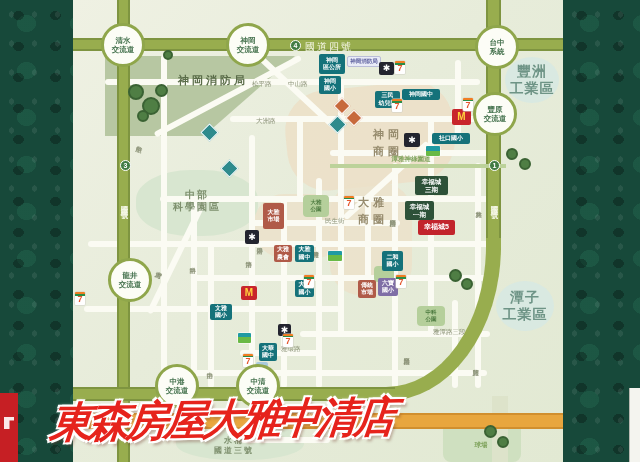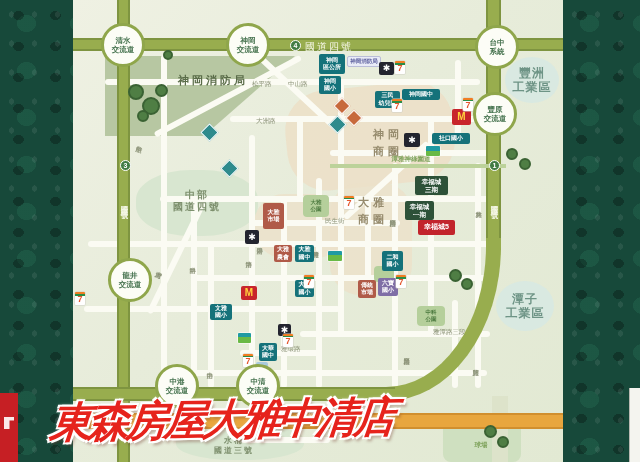--- a/index.html
+++ b/index.html
@@ -38,22 +38,22 @@
   .ic{width:44px;height:44px;border-radius:50%;background:#fcfdf6;border:3px solid #8fa64b;
       color:#46734f;font-size:7.5px;font-weight:bold;z-index:6;}
   .shield{width:11px;height:11px;border-radius:50%;background:#417c44;border:1px solid #fff;
           color:#fff;font-size:7px;font-weight:bold;z-index:6;line-height:1;}
   .hlab{color:#f5f7e6;font-size:10px;font-weight:normal;letter-spacing:2px;z-index:6;}
   .hlab-v{writing-mode:vertical-rl;text-orientation:upright;color:#f5f7e6;font-size:7.5px;
           font-weight:bold;letter-spacing:2px;z-index:6;}
   .area-dark{color:#5a6c49;font-size:11px;font-weight:bold;letter-spacing:3px;z-index:4;}
   .area{color:#7e906e;font-size:10px;font-weight:bold;letter-spacing:2px;z-index:4;}
   .area-tan{color:#968b6d;font-size:11px;font-weight:bold;letter-spacing:4px;line-height:1.5;z-index:4;}
-  .zone{border-radius:50%;background:rgba(215,233,226,.9);color:#6e9486;font-size:12px;
-        font-weight:bold;letter-spacing:1px;z-index:4;font-family:Liberation Serif, serif;}
+  .zone{border-radius:50%;background:rgba(215,233,226,.9);color:#6e9486;font-size:14px;
+        font-weight:bold;letter-spacing:1px;z-index:4;}
   .green-lab{color:#7fa35c;font-size:6.5px;font-weight:bold;z-index:5;}
   .rlab{color:#8a9176;font-size:6.5px;z-index:5;white-space:nowrap;}
   .rlab-v{writing-mode:vertical-rl;text-orientation:upright;color:#8a9176;font-size:6.5px;z-index:5;}
   .rlab-white{color:#fff;font-size:6px;z-index:6;white-space:nowrap;}
   .teal{background:#15727a;color:#fff;font-size:6px;font-weight:bold;border-radius:2px;z-index:5;}
   .lav{background:#e9ebf7;color:#5c5f9e;font-size:5.5px;font-weight:bold;border-radius:2px;
        border:1px solid #babdd8;}
   .purple{background:#7f6ea6;color:#fff;font-size:6px;font-weight:bold;border-radius:2px;}
   .terra{background:#b05a48;color:#fff;font-size:6px;font-weight:bold;border-radius:2px;}
   .green{background:#2d5138;color:#fff;font-size:6.5px;font-weight:bold;border-radius:2px;}
@@ -178,21 +178,21 @@
       <div class="mi ic" style="left: 236px; top: 364px;">中清
 交流道</div>
       <div class="mi shield" style="left: 290px; top: 40px;">4</div>
       <div class="mi shield" style="left: 120px; top: 160px;">3</div>
       <div class="mi shield" style="left: 489px; top: 160px;">1</div>
       <div class="mi hlab" style="left: 304px; top: 41px; width: 50px;">國道四號</div>
       <div class="mi hlab-v" style="left: 119px; top: 174px; width: 11px; height: 58px;">國道三號</div>
       <div class="mi hlab-v" style="left: 489px; top: 174px; width: 11px; height: 58px;">國道一號</div>
       <div class="mi area-dark" style="left: 157px; top: 74px; width: 112px;">神岡消防局</div>
       <div class="mi area" style="left: 154px; top: 189px; width: 86px;">中部
-國道四號</div>
+科學園區</div>
       <div class="mi area-tan" style="left: 360px; top: 126px; width: 56px;">神岡
 商圈</div>
       <div class="mi area-tan" style="left: 346px; top: 194px; width: 54px;">大雅
 商圈</div>
       <div class="mi area" style="left: 192px; top: 436px; width: 84px; font-size: 8px;">水楠
 國道三號</div>
       <div class="mi zone" style="left: 505px; top: 57px; width: 54px; height: 46px;">豐洲
 工業區</div>
       <div class="mi zone" style="left: 496px; top: 281px; width: 58px; height: 50px;">潭子
 工業區</div>

